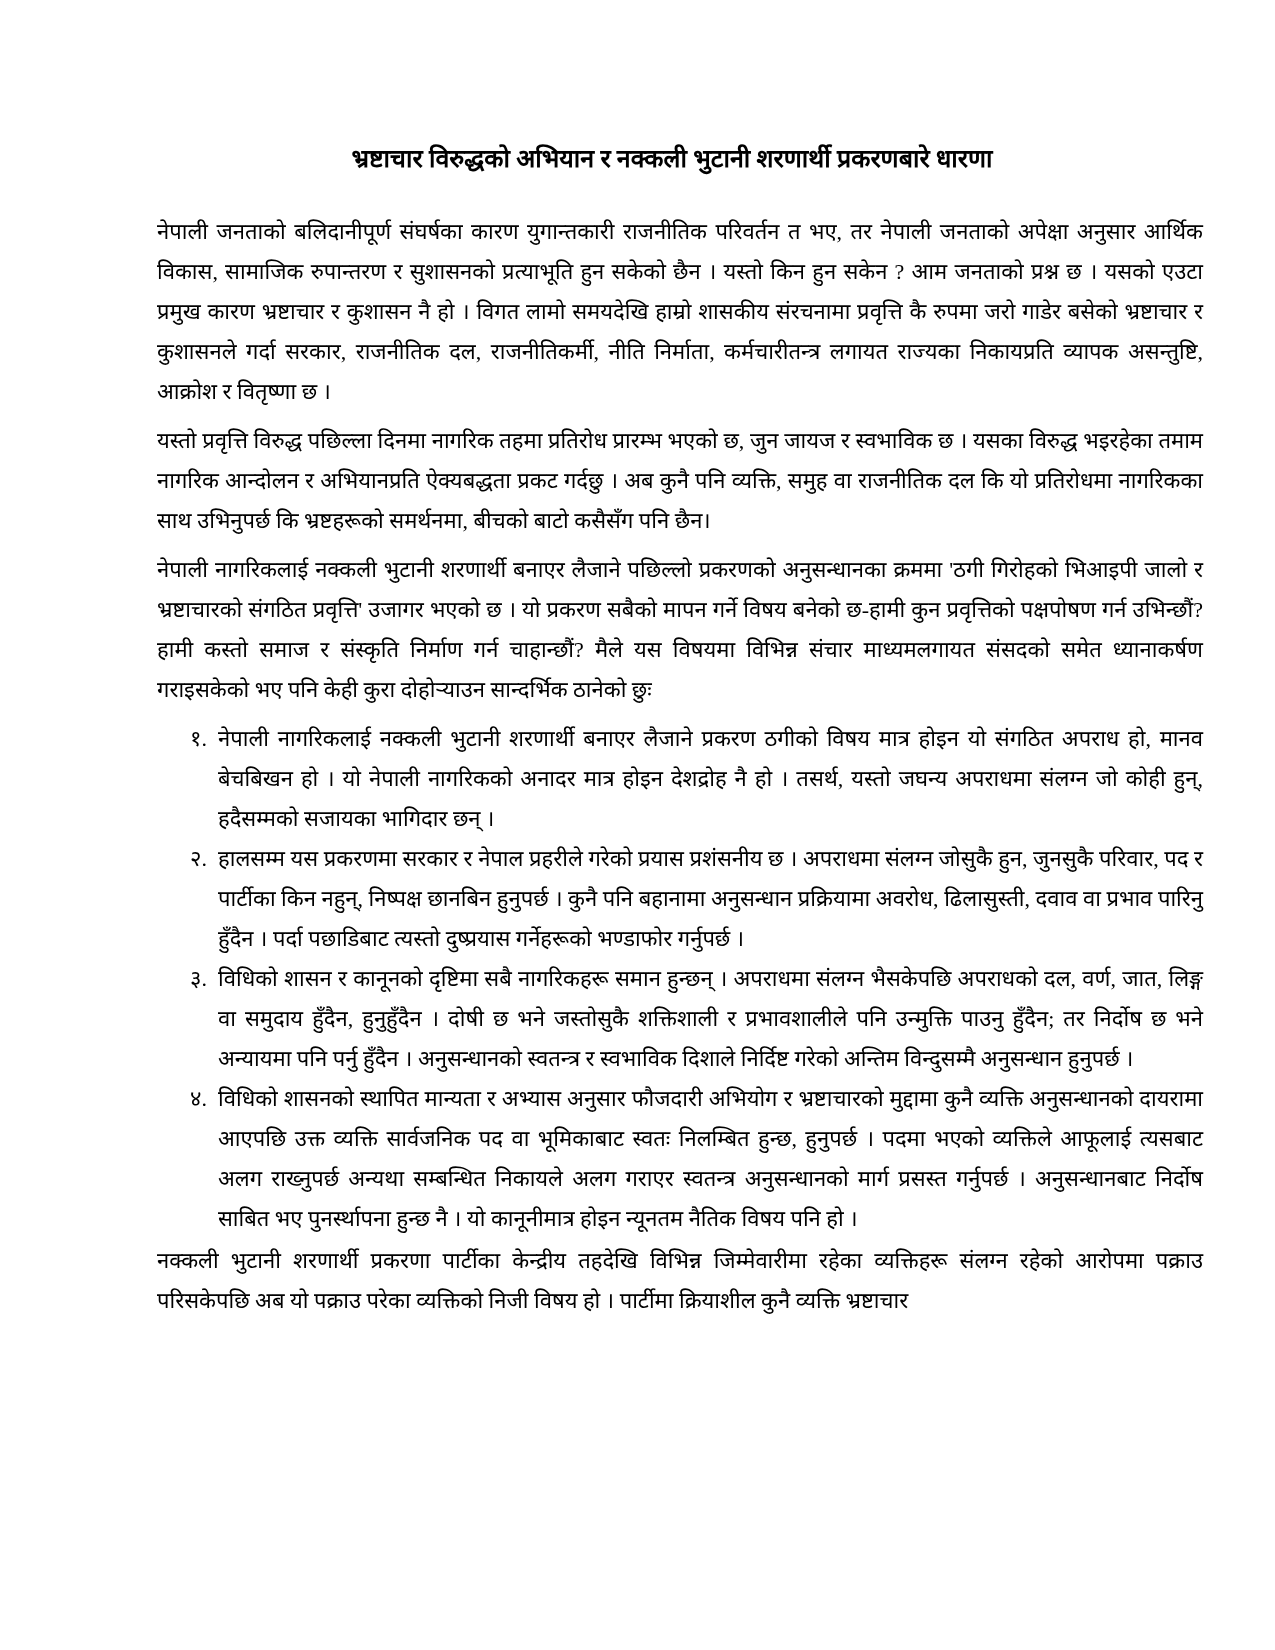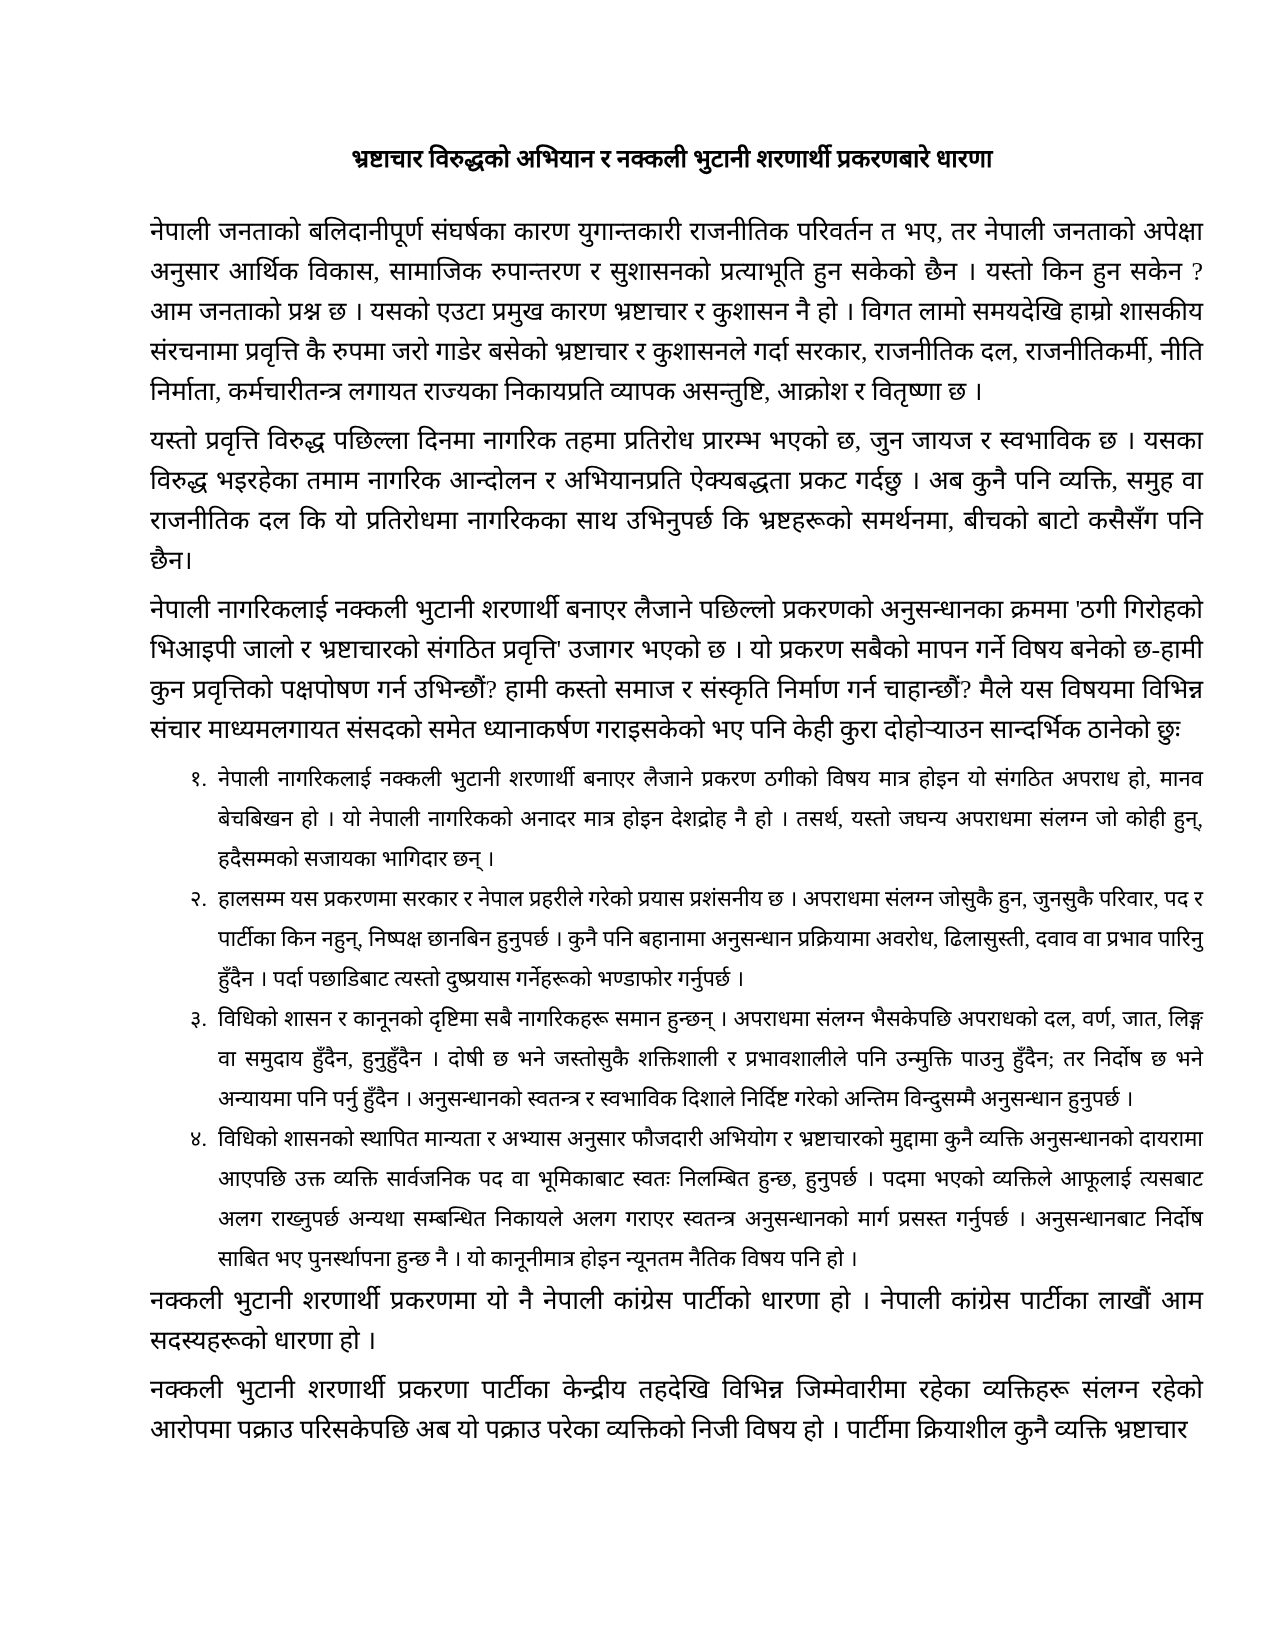--- a/index.html
+++ b/index.html
@@ -19,24 +19,24 @@
     overflow: hidden;
   }
   .doc-title {
     font-size: 25px;
     font-weight: 700;
     text-align: center;
     margin: 0 0 32px 0;
     line-height: 42px;
   }
   .para {
-    font-size: 26px;
+    font-size: 22px;
     line-height: 40px;
     text-align: justify;
-    margin: 0 0 9px 9px;
+    margin: 0 0 9px 16px;
   }
   .list-block {
     margin: 0 0 2px 0;
   }
   .list-item {
     position: relative;
     font-size: 22px;
     line-height: 40px;
     text-align: justify;
     padding-left: 77px;
@@ -79,17 +79,16 @@
       <span>विधिको शासन र कानूनको दृष्टिमा सबै नागरिकहरू समान हुन्छन् । अपराधमा संलग्न भैसकेपछि अपराधको दल, वर्ण, जात, लिङ्ग वा समुदाय हुँदैन, हुनुहुँदैन । दोषी छ भने जस्तोसुकै शक्तिशाली र प्रभावशालीले पनि उन्मुक्ति पाउनु हुँदैन; तर निर्दोष छ भने अन्यायमा पनि पर्नु हुँदैन । अनुसन्धानको स्वतन्त्र र स्वभाविक दिशाले निर्दिष्ट गरेको अन्तिम विन्दुसम्मै अनुसन्धान हुनुपर्छ ।</span>
     </div>
 
     <div class="list-item">
       <span class="list-num">४.</span>
       <span>विधिको शासनको स्थापित मान्यता र अभ्यास अनुसार फौजदारी अभियोग र भ्रष्टाचारको मुद्दामा कुनै व्यक्ति अनुसन्धानको दायरामा आएपछि उक्त व्यक्ति सार्वजनिक पद वा भूमिकाबाट स्वतः निलम्बित हुन्छ, हुनुपर्छ । पदमा भएको व्यक्तिले आफूलाई त्यसबाट अलग राख्नुपर्छ अन्यथा सम्बन्धित निकायले अलग गराएर स्वतन्त्र अनुसन्धानको मार्ग प्रसस्त गर्नुपर्छ । अनुसन्धानबाट निर्दोष साबित भए पुनर्स्थापना हुन्छ नै । यो कानूनीमात्र होइन न्यूनतम नैतिक विषय पनि हो ।</span>
     </div>
 
   </div>
 
-  <p class="para">नक्कली भुटानी शरणार्थी प्रकरणमा यो नै नेपाली कांग्रेस पार्टीको धारणा हो । नेपाली कांग्रेस पार्टीका लाखौं आम सदस्यहरूको धारणा हो ।</p>
 
   <p class="para">नक्कली भुटानी शरणार्थी प्रकरणा पार्टीका केन्द्रीय तहदेखि विभिन्न जिम्मेवारीमा रहेका व्यक्तिहरू संलग्न रहेको आरोपमा पक्राउ परिसकेपछि अब यो पक्राउ परेका व्यक्तिको निजी विषय हो । पार्टीमा क्रियाशील कुनै व्यक्ति भ्रष्टाचार</p>
 
 </div>
 
 </body></html>

